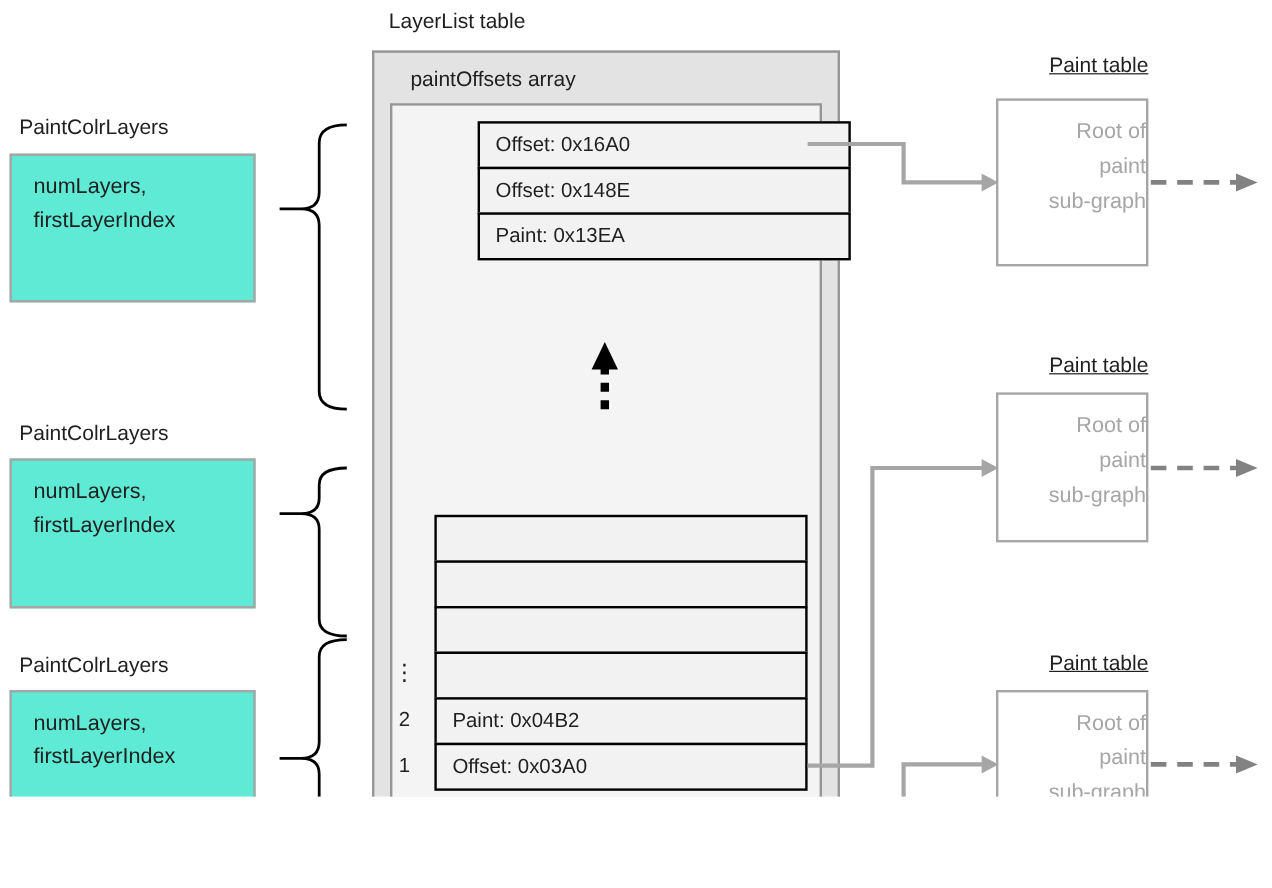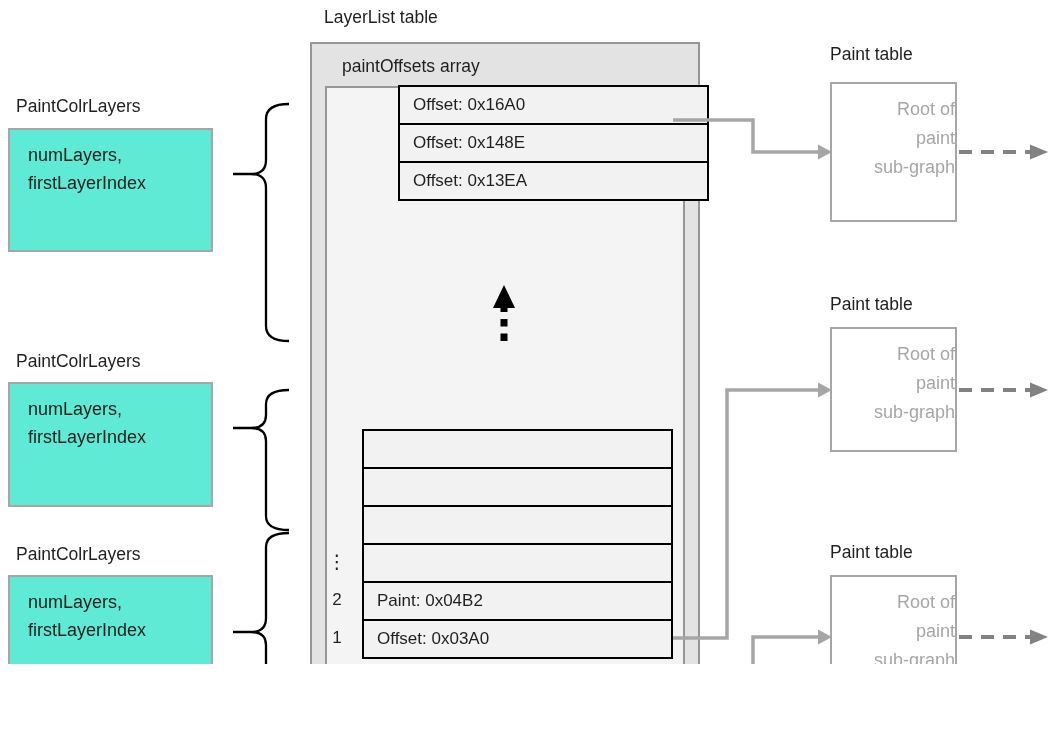--- a/index.html
+++ b/index.html
@@ -36,21 +36,21 @@
   .pcl-box{
     left:8px;width:205px;background:#5eead4;
     border:2px solid #a6a6a6;box-sizing:border-box;
   }
   .pcl-body{
     padding:11px 0 0 18px;font-size:18px;line-height:28px;
     white-space:pre-line;color:#1f1f1f;
   }
 
   
-  .pt-title{width:127px;text-align:left;}
+  .pt-title{width:127px;text-align:right;text-decoration:underline;}
   .pt-box{
     left:830px;width:127px;background:#ffffff;
     border:2px solid #a6a6a6;box-sizing:border-box;
   }
   .pt-body{
     padding:11px 0 0 14px;font-size:18px;line-height:29px;
     white-space:pre-line;color:#a6a6a6;text-align:right;
   }
 
   .overlay{left:0;top:0;pointer-events:none;}
@@ -58,24 +58,24 @@
 </head>
 <body>
 
 <div id="stage">
 
   <div class="abs diagram-label" style="left:324px;top:7px;">LayerList table</div>
   <div class="abs outer-box"></div>
   <div class="abs diagram-label" style="left:342px;top:56px;">paintOffsets array</div>
   <div class="abs inner-box"></div>
 
-  <div class="abs cell-stack" style="top:85px;padding-left:36px;">
+  <div class="abs cell-stack" style="top:101px;padding-left:36px;">
     <div class="cell">Offset: 0x16A0</div>
     <div class="cell">Offset: 0x148E</div>
-    <div class="cell">Offset: 0x13EA</div>
+    <div class="cell">Paint: 0x13EA</div>
   </div>
 
   <div class="abs cell-stack" style="top:429px;">
     <div class="cell"></div>
     <div class="cell"></div>
     <div class="cell"></div>
     <div class="cell"></div>
     <div class="cell">Paint: 0x04B2</div>
     <div class="cell">Offset: 0x03A0</div>
   </div>

